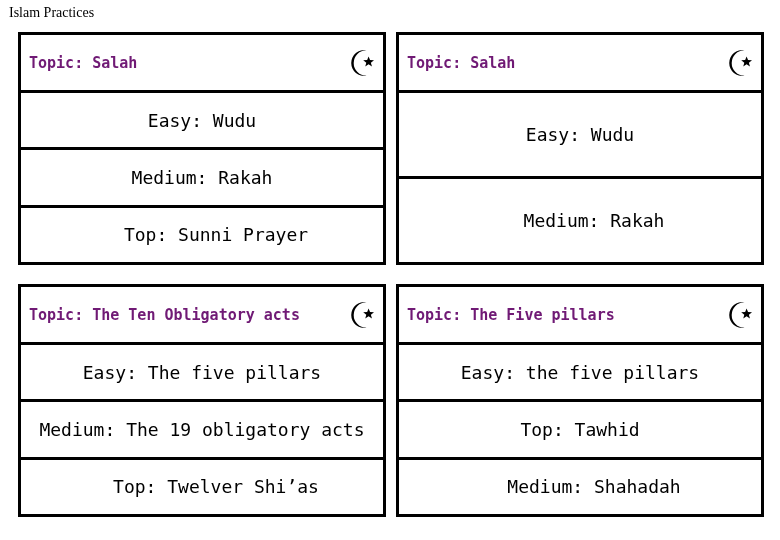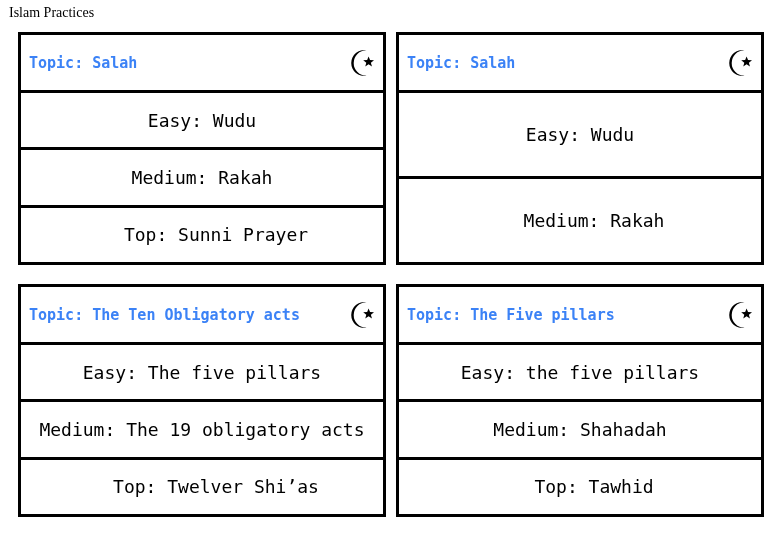--- a/index.html
+++ b/index.html
@@ -68,21 +68,21 @@
     align-items: center;
     overflow: hidden;
     background: #ffffff;
   }
 
   .card-title {
     font-family: "DejaVu Sans Mono", "Liberation Mono", monospace;
     font-size: 15px;
     font-weight: bold;
     line-height: 20px;
-    color: #3b82f6;
+    color: #701a75;
     white-space: pre;
     padding-left: 8px;
     flex: 0 0 auto;
   }
 
   .card-icon {
     position: absolute;
     right: 5px;
     top: 50%;
     transform: translateY(-50%);
@@ -198,21 +198,21 @@
           <svg width="30" height="32" viewBox="0 0 30 32" aria-hidden="true">
             <path d="M20.5 3.2 A13 13 0 1 0 20.5 28.8 A10.4 10.4 0 1 1 20.5 3.2 Z" fill="#000000"></path>
             <path d="M22.6 9.4 L24.05 13.1 L28.0 13.25 L24.9 15.7 L25.95 19.5 L22.6 17.3 L19.25 19.5 L20.3 15.7 L17.2 13.25 L21.15 13.1 Z" fill="#000000"></path>
           </svg>
         </div>
       </div>
       <div class="card-row">
         <span class="row-text">Easy: the five pillars</span>
       </div>
       <div class="card-row">
+        <span class="row-text">Top: Tawhid</span>
+      </div>
+      <div class="card-row">
         <span class="row-text">Medium: Shahadah</span>
-      </div>
-      <div class="card-row">
-        <span class="row-text">Top: Tawhid</span>
       </div>
     </div>
 
   </div>
 </div>
 
 </body></html>

